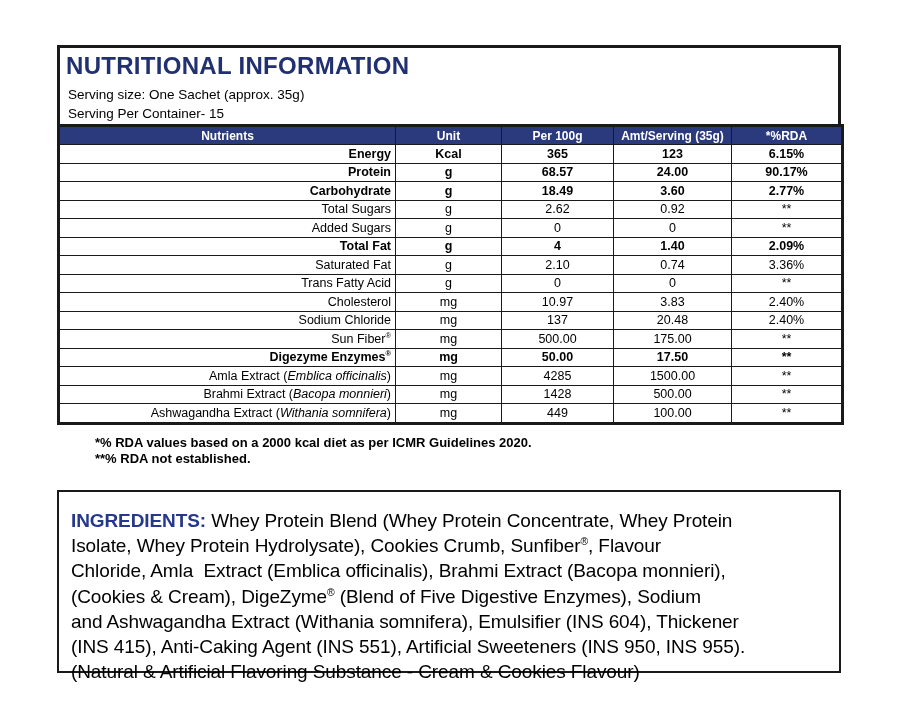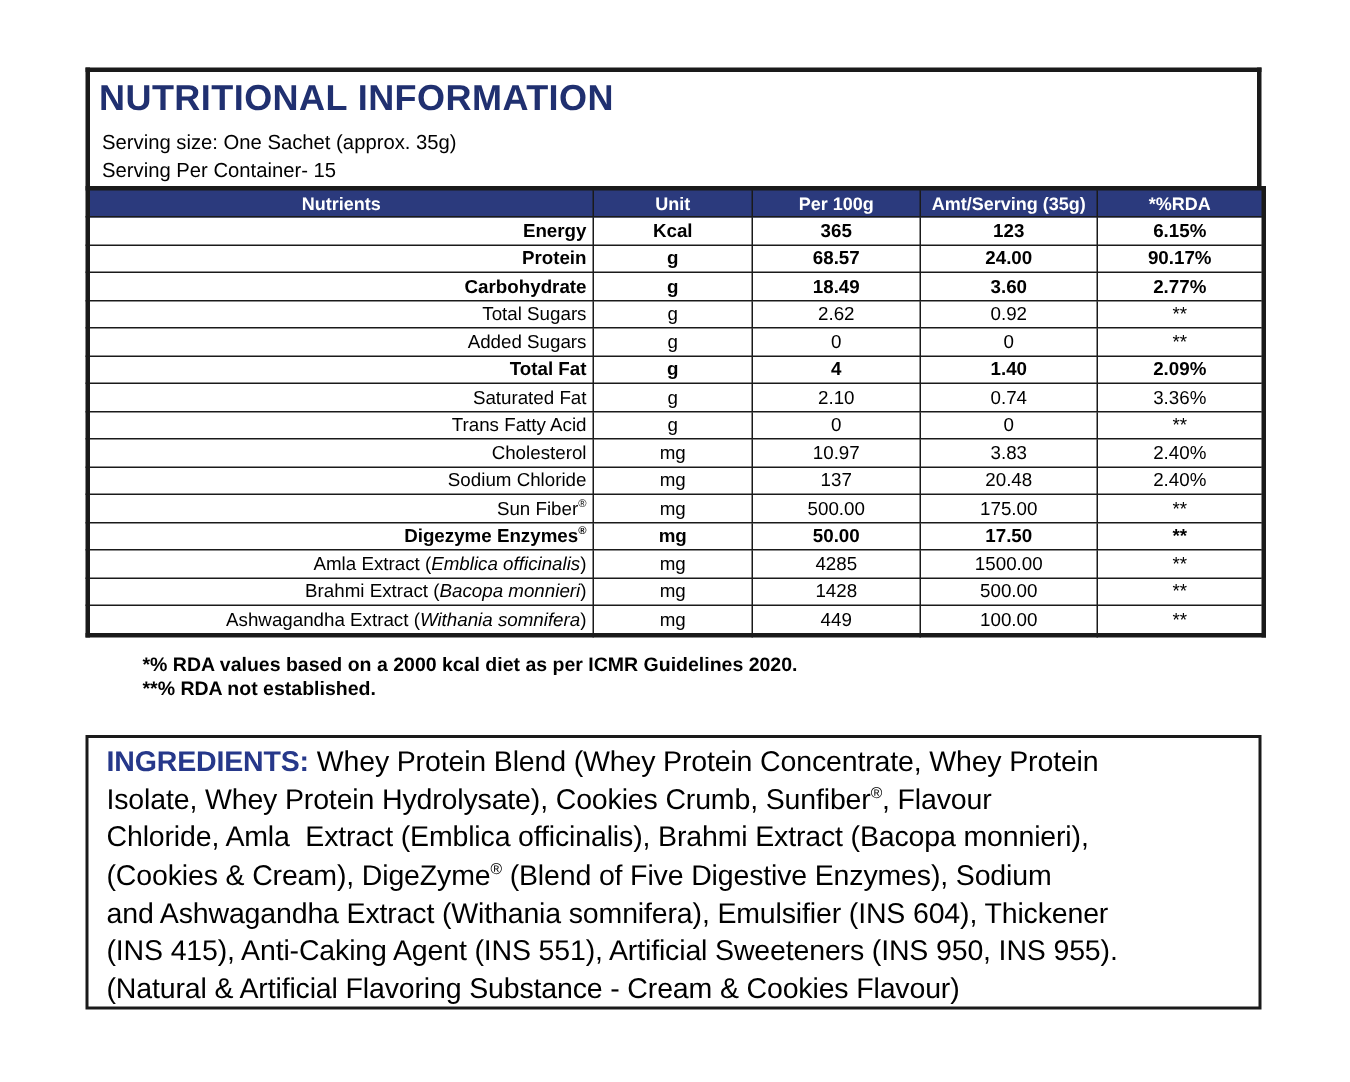--- a/index.html
+++ b/index.html
@@ -23,21 +23,21 @@
   .ntable th{background:var(--headerbg);color:#fff;font-size:12px;font-weight:bold;height:17px;border:1.5px solid var(--border);padding:0 3px;text-align:center;}
   .ntable td{border:1.5px solid var(--border);font-size:12.5px;height:17.5px;padding:0 4px;text-align:center;vertical-align:middle;color:var(--text);}
   .ntable td.c0{text-align:right;padding-left:15px;}
   .ntable tr.bold td{font-weight:bold;}
   .ntable sup{font-size:60%;line-height:0;}
   .ntable i{font-style:italic;}
 
   .footnotes{position:absolute;left:57px;top:435px;font-size:13px;font-weight:bold;line-height:15.5px;color:var(--text);margin-left:38px;}
 
   
-  .ibox{position:absolute;left:57px;top:490px;width:784px;height:183px;box-sizing:border-box;border:2.5px solid var(--border);background:#fff;padding:4px 6px 0 12px;}
+  .ibox{position:absolute;left:57px;top:490px;width:784px;height:183px;box-sizing:border-box;border:2.5px solid var(--border);background:#fff;padding:16px 6px 0 12px;}
   .iline{white-space:pre;font-size:19px;line-height:25.2px;letter-spacing:-0.1px;color:var(--text);}
   .iline sup{font-size:55%;line-height:0;}
   .ilabel{font-weight:bold;color:var(--ingredientlabel);}
 </style>
 </head>
 <body>
 
 <div class="page">
 
   <div class="nwrap">

